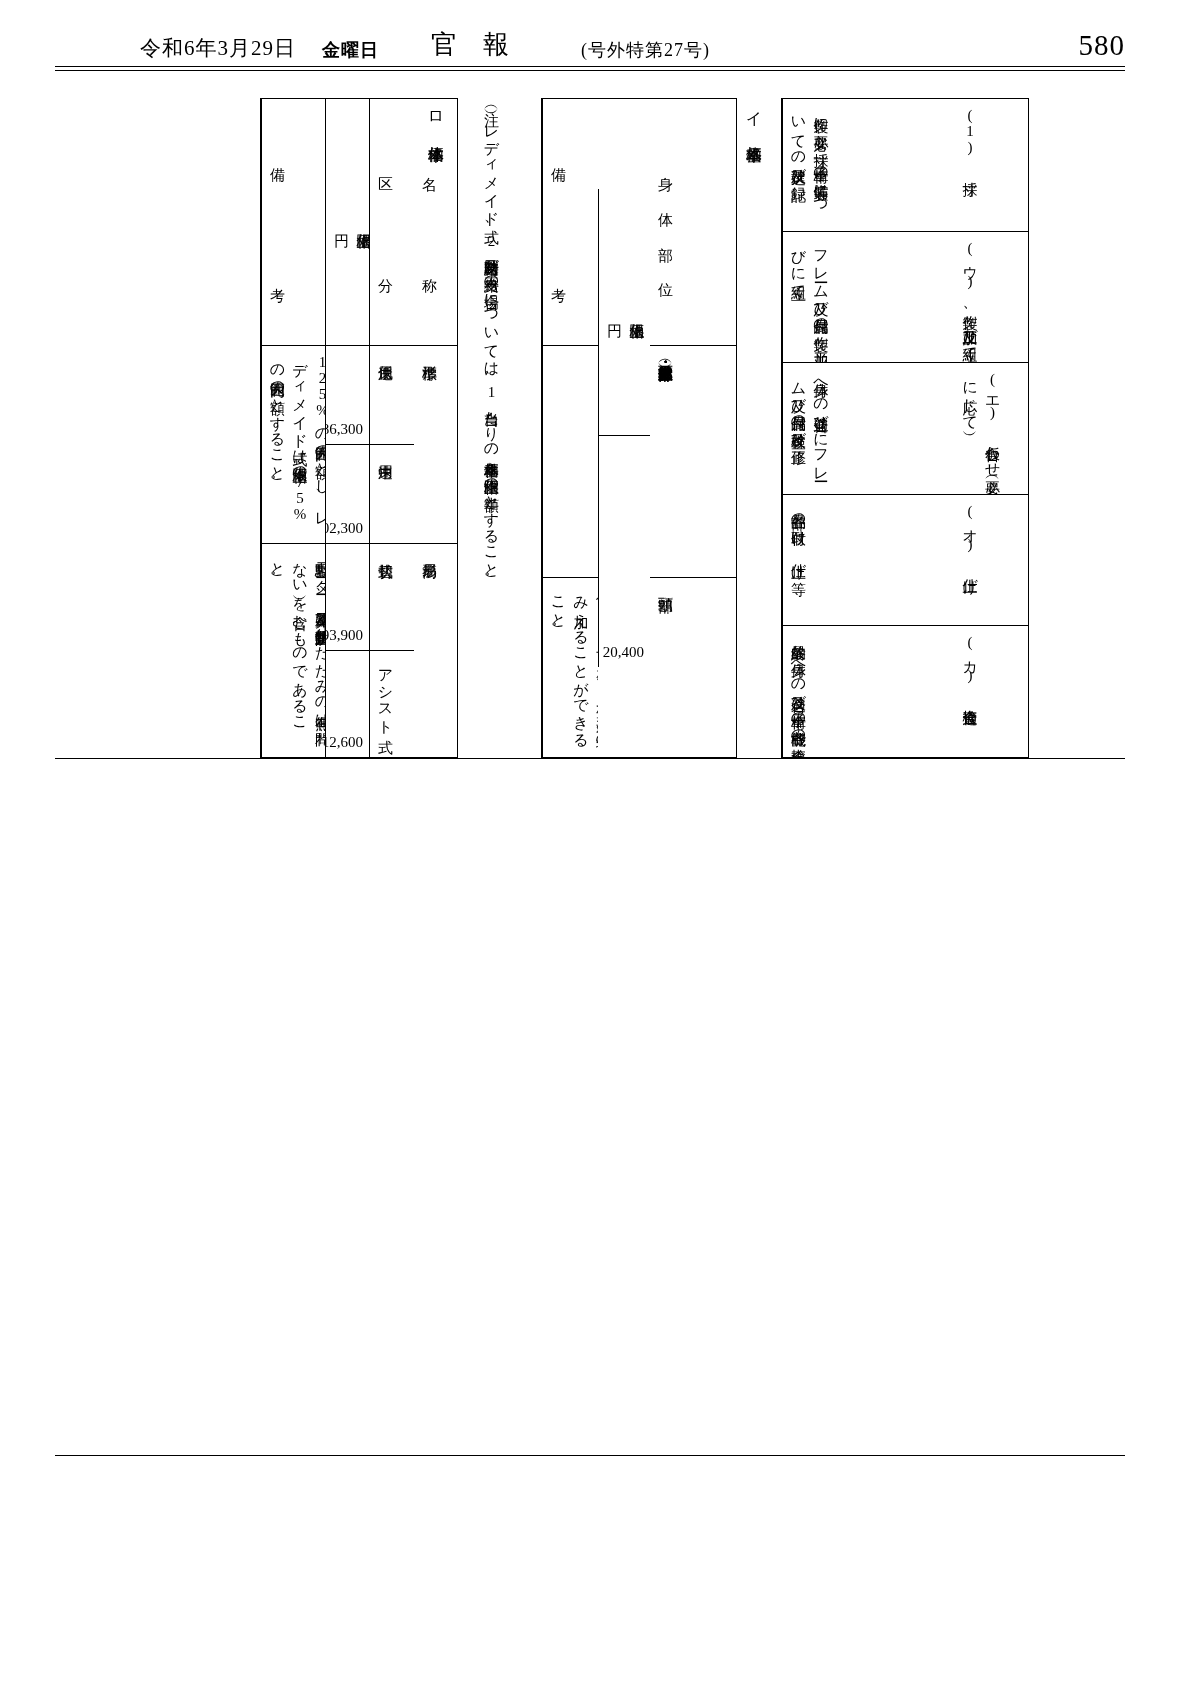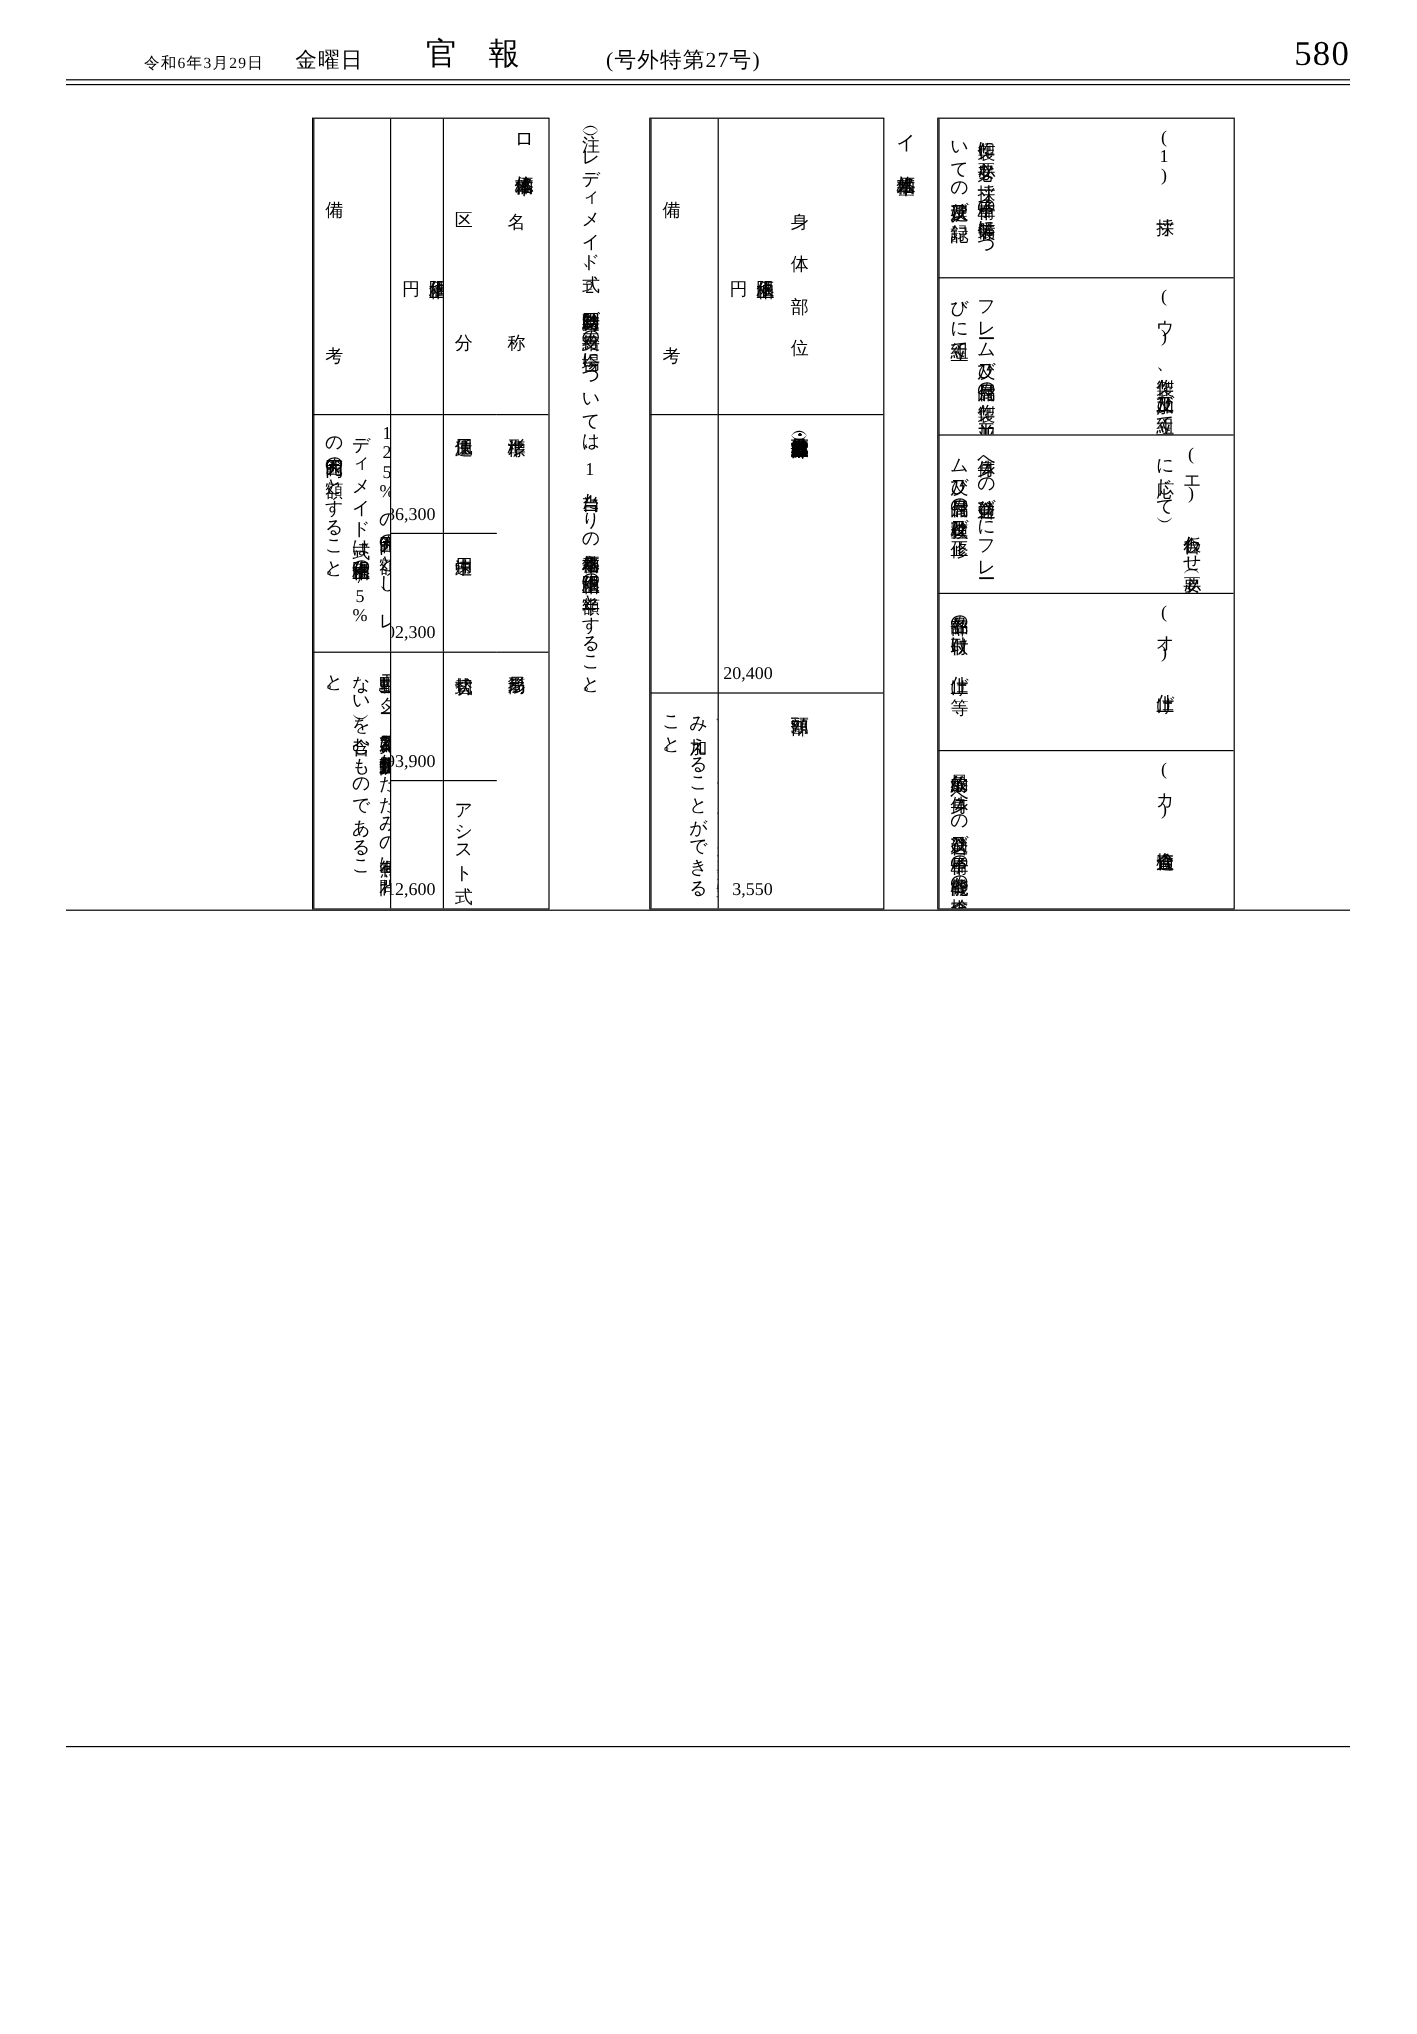--- a/index.html
+++ b/index.html
@@ -29,28 +29,29 @@
     left: 55px;
     top: 22px;
     width: 1070px;
     height: 40px;
     display: flex;
     align-items: flex-end;
     font-size: 19px;
     letter-spacing: 1px;
   }
   .header .date {
-    margin-left: 65px;
-    font-size: 13px;
+    margin-left: 85px;
+    font-size: 21px;
     white-space: nowrap;
     text-align: center;
   }
   .header .weekday {
     margin-left: 26px;
     font-size: 18px;
+    font-weight: bold;
   }
   .header .gazette {
     margin-left: 52px;
     font-size: 26px;
     letter-spacing: 26px;
   }
   .header .issue {
     margin-left: 46px;
     font-size: 18px;
     white-space: nowrap;
@@ -253,23 +254,20 @@
       </div>
     </div>
     <div class="col c-price">
       <div class="cell first-row hcenter" style="height:246px;">
         <span class="vt">上限価格
 円</span>
       </div>
       <div class="cell priceCell" style="height:232px;">
         <span class="amount">20,400</span>
       </div>
-      <div class="cell priceCell" style="height:180px;">
-        <span class="amount">3,550</span>
-      </div>
     </div>
     <div class="col c-note">
       <div class="cell first-row hcenter" style="height:246px;">
         <span class="vt" style="letter-spacing:12px;">備　　　　考</span>
       </div>
       <div class="cell" style="height:232px;">
         <span class="vt"></span>
       </div>
       <div class="cell" style="height:180px;">
         <span class="vt">ヘッドサポートが必要な場合のみ加えることができること。</span>

